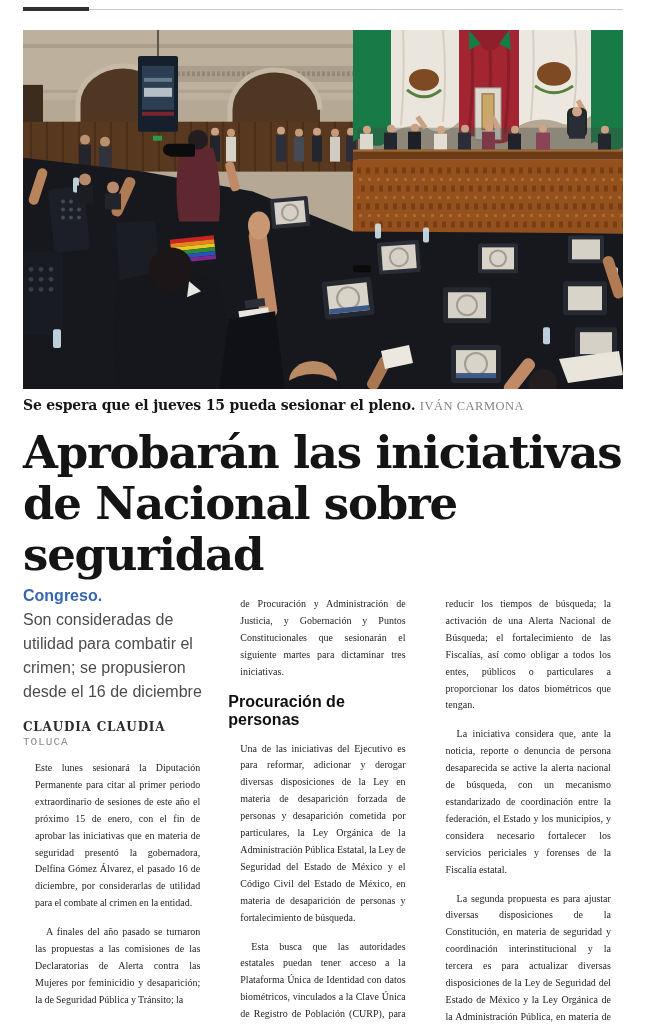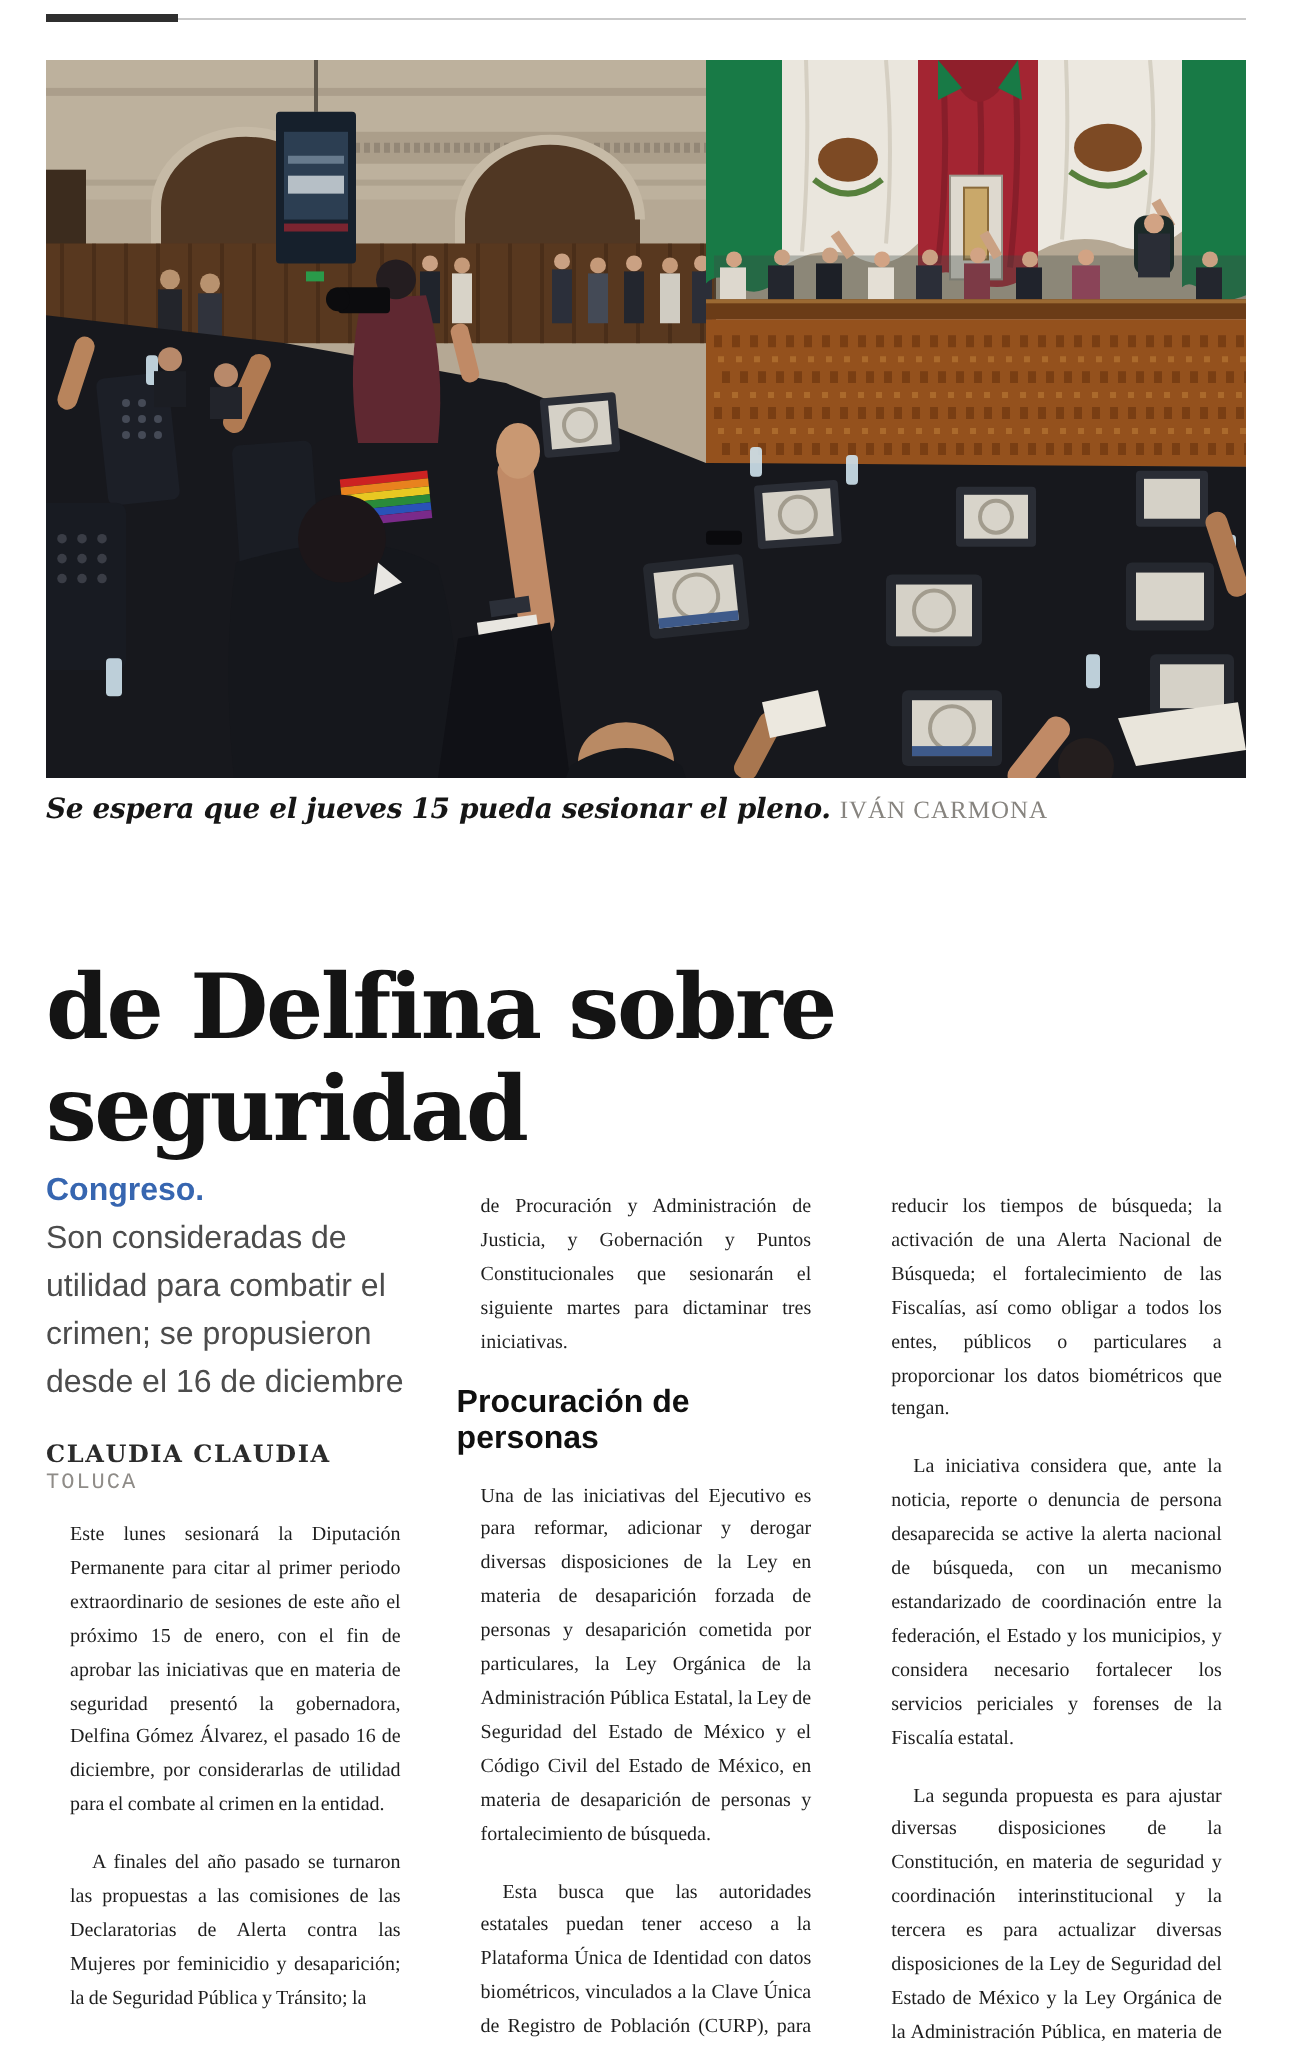--- a/index.html
+++ b/index.html
@@ -6,21 +6,21 @@
   .page{position:relative;width:646px;height:1024px;background:#fff;overflow:hidden;
         font-family:"Liberation Serif",serif;}
   
   .toprule{position:absolute;left:23px;right:23px;top:9px;border-top:1px solid #c9c9c9;}
   .toprule .dark{position:absolute;left:0;top:-3px;width:66px;height:4px;background:#2f2f2f;}
   
   .figure{position:absolute;left:23px;top:30px;width:600px;}
   .photo{width:600px;height:359px;overflow:hidden;background:#b5a894;}
   .photo svg{display:block;width:100%;height:100%;}
   .caption{margin-top:8px;font-family:"DejaVu Serif",serif;font-size:14px;line-height:17px;color:#161616;}
-  .caption .cap{font-weight:bold;letter-spacing:-0.2px;font-style:italic;}
+  .caption .cap{font-weight:bold;letter-spacing:-0.2px;}
   .caption .credit{font-family:"Liberation Serif",serif;font-weight:normal;font-size:12.5px;
                    color:#87847f;letter-spacing:0.5px;}
   
   .headline{position:absolute;left:23px;top:427px;width:600px;margin:0;
             font-family:"DejaVu Serif",serif;font-weight:bold;color:#141414;
             font-size:45px;line-height:51px;letter-spacing:-1.2px;}
   
   .cols{position:absolute;left:23px;top:584px;width:600px;height:440px;display:flex;gap:16px;overflow:hidden;}
   .col{width:189.3px;flex:0 0 auto;}
   .dek{margin:0;font-family:"Liberation Sans",sans-serif;font-size:16px;line-height:24px;color:#4c4c4c;}
@@ -318,22 +318,22 @@
         </g>
       </svg>
     </div>
     <figcaption class="caption">
       <span class="cap">Se espera que el jueves 15 pueda sesionar el pleno.</span>
       <span class="credit">IVÁN CARMONA</span>
     </figcaption>
   </figure>
 
   <h1 class="headline">
-    <br>
-    <span>de Delfina sobre seguridad</span>
+    <span>Aprobarán las iniciativas</span><br>
+    <span>de Nacional sobre seguridad</span>
   </h1>
 
   <div class="cols">
     <div class="col">
       <p class="dek">
         <strong class="kicker" style="color: rgb(55, 102, 176);">Congreso.</strong>
         <span>Son consideradas de utilidad para combatir el crimen; se propusieron desde el 16 de diciembre</span>
       </p>
       <div class="byline">
         <div class="author">CLAUDIA CLAUDIA</div>

